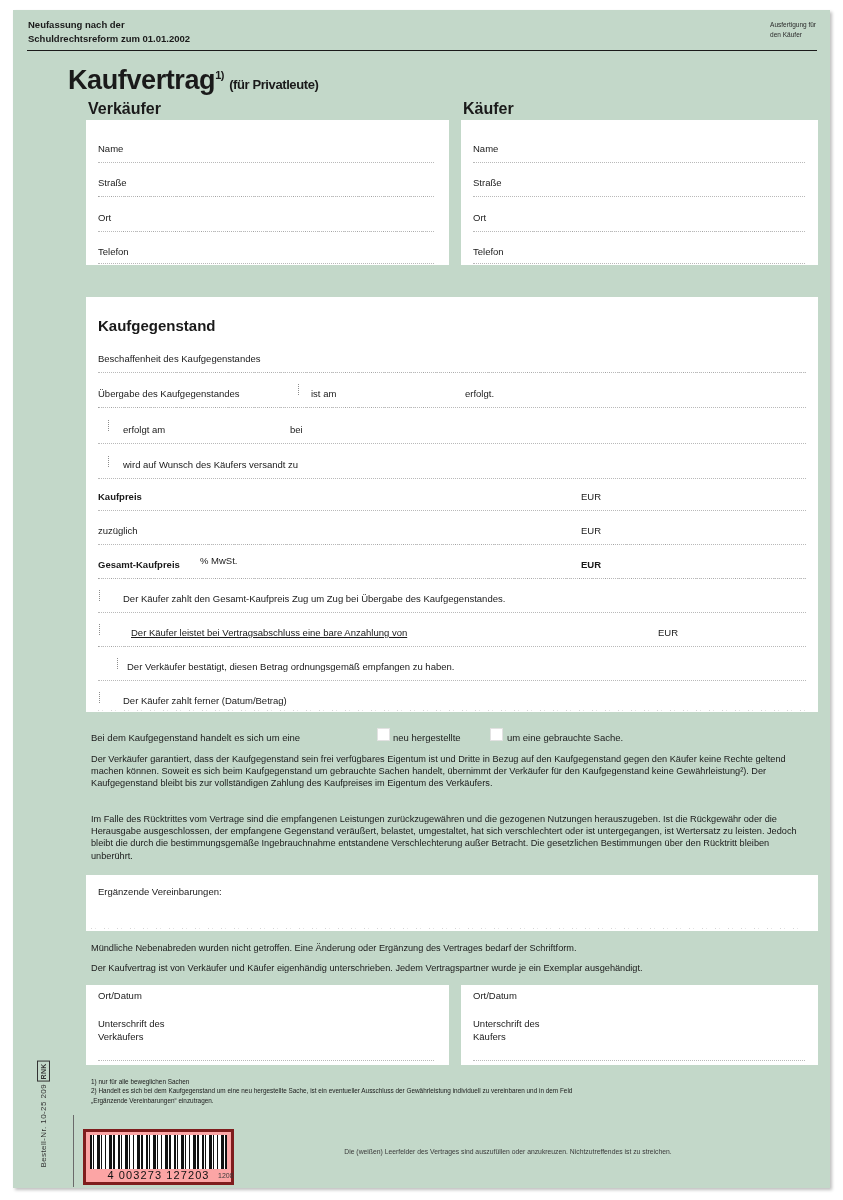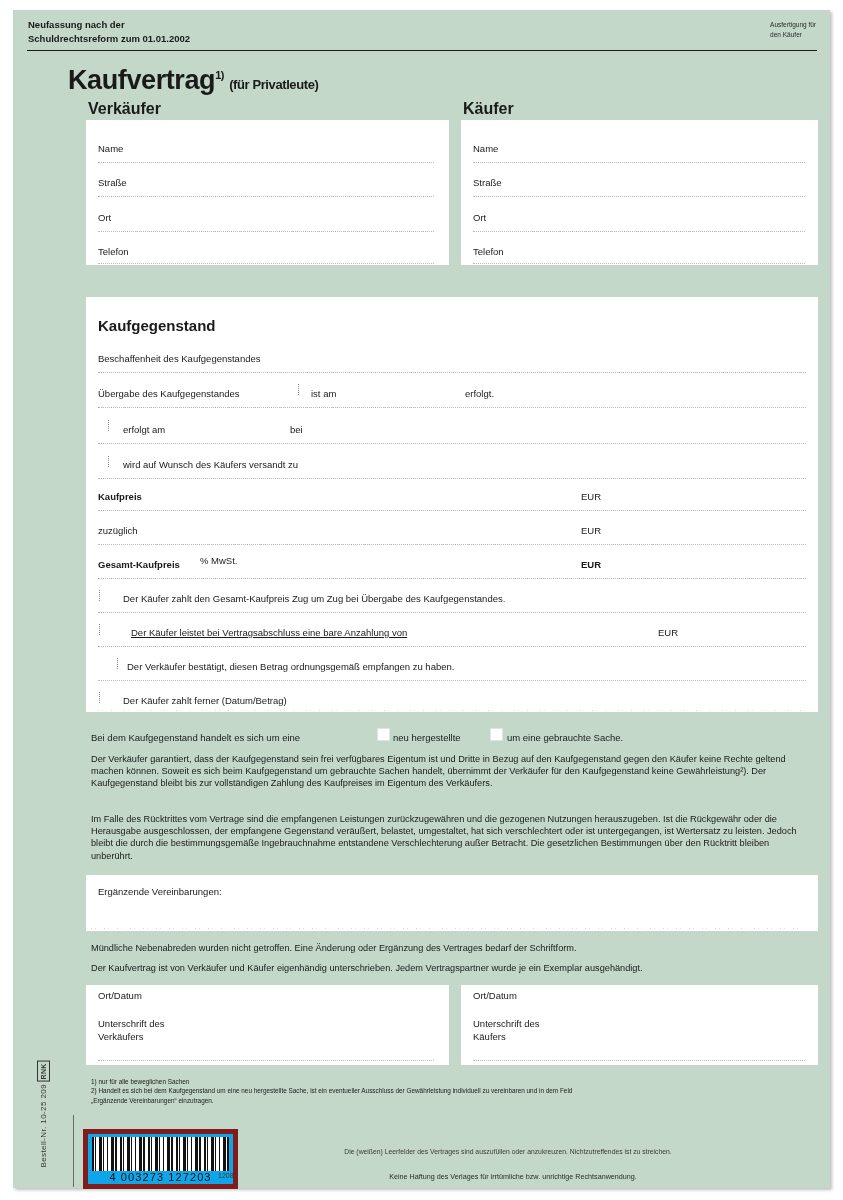--- a/index.html
+++ b/index.html
@@ -113,22 +113,22 @@
   .para {
     position: absolute;
     font-size: 9.2px;
     line-height: 1.33;
     color: #1a1a1a;
     white-space: pre-line;
   }
   .ctr { text-align: center; }
   #barcode {
     position: absolute;
-    background: #0ea5e9;
-    border: 5px solid #7f1d1d;
+    background: #fca5a5;
+    border: 3px solid #7f1d1d;
     padding: 3px 4px 1px 4px;
   }
   #bc-bars {
     height: 34px;
     width: 137px;
     background:
       repeating-linear-gradient(to right,
         #111 0 2px, #fff 2px 3px, #111 3px 4px, #fff 4px 7px,
         #111 7px 10px, #fff 10px 11px, #111 11px 12px, #fff 12px 15px,
         #111 15px 16px, #fff 16px 19px, #111 19px 22px, #fff 22px 23px,
@@ -304,16 +304,15 @@
 
     <div id="sidebar">
       <span>Bestell-Nr. 10-25 209</span>
       <span id="pub-logo">RNK</span>
     </div>
 
     <div id="footrule"></div>
 
     <div class="txt ctr" style="left:195px; top:1138px; width:600px; font-size:6.8px; color:#3a3a3a;">Die (weißen) Leerfelder des Vertrages sind auszufüllen oder anzukreuzen. Nichtzutreffendes ist zu streichen.</div>
     <div class="txt" style="left:205px; top:1162px; font-size:7px; color:#3a3a3a;">1208</div>
-    <div class="txt ctr" style="left:265px; top:1162px; width:470px; font-size:7.2px; color:#2a2a2a;">Keine Haftung des Verlages für irrtümliche bzw. unrichtige Rechtsanwendung.</div>
 
   </div>
 </div>
 
 </body></html>

